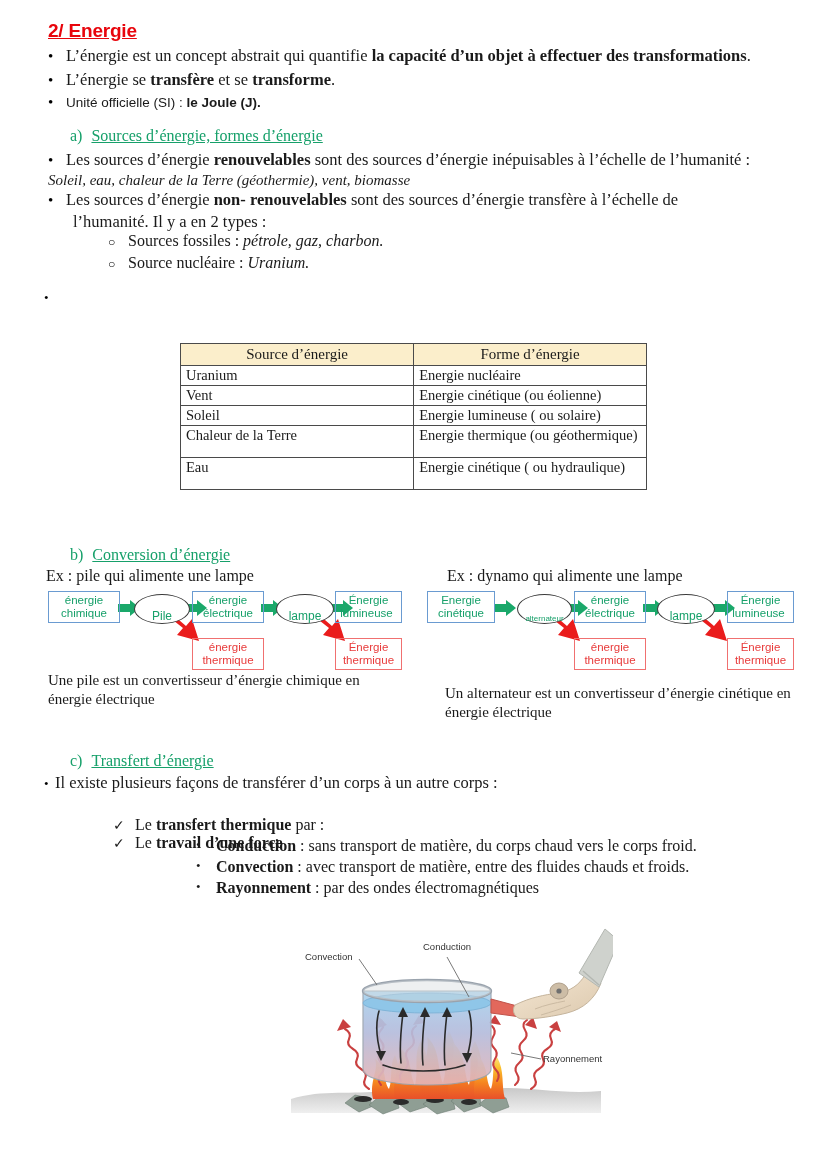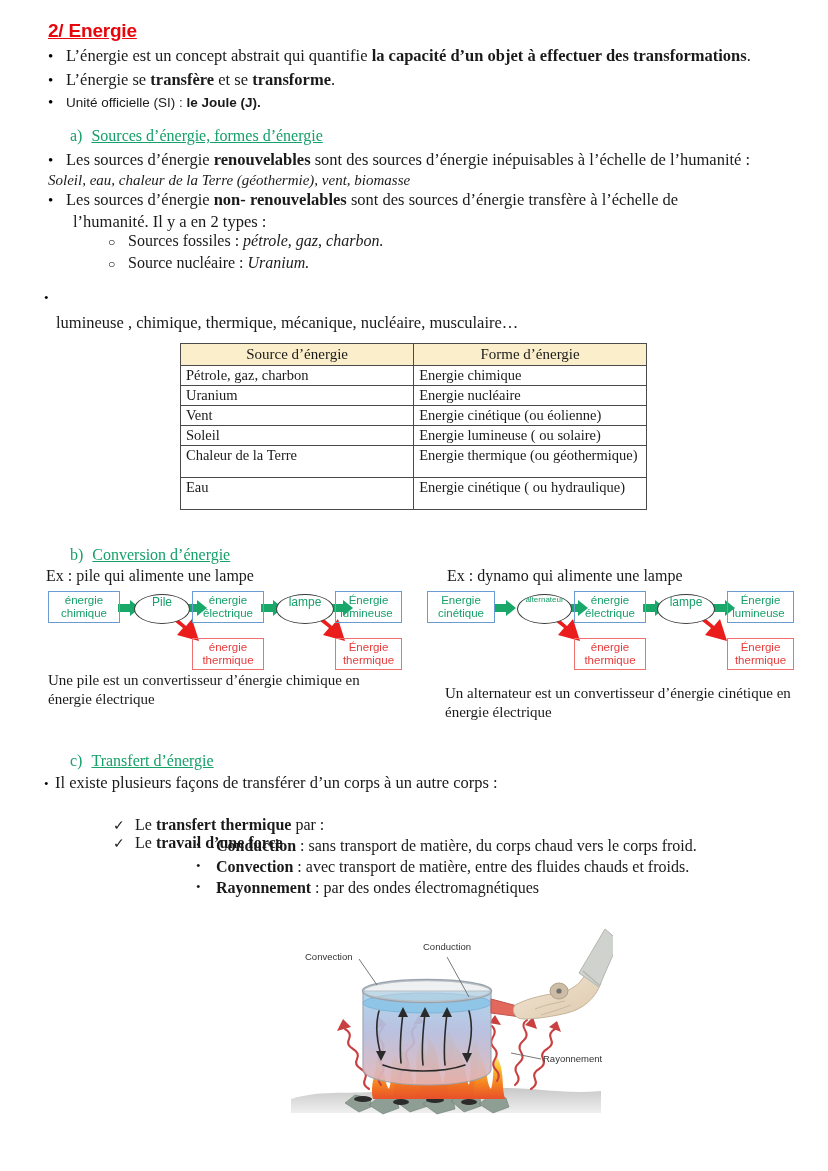--- a/index.html
+++ b/index.html
@@ -153,21 +153,21 @@
   }
   .fellipse {
     position: absolute;
     box-sizing: border-box;
     border: 1px solid #3a3a3a;
     border-radius: 50%;
     font-family: "Liberation Sans", sans-serif;
     color: #17a06a;
     text-align: center;
     display: flex;
-    align-items: flex-start;
+    align-items: flex-end;
     justify-content: center;
     background: #fff;
   }
   .arrow-green, .arrow-red {
     position: absolute;
     overflow: visible;
   }
   .ex-label {
     position: absolute;
     font-size: 16px;
@@ -239,34 +239,29 @@
     <span><span>Sources  fossiles : </span><i>pétrole, gaz, charbon.</i></span>
   </div>
   <div class="circle-row" style="left:108px; top:254px;">
     <span class="circle-mark"></span>
     <span><span>Source nucléaire : </span><i>Uranium.</i></span>
   </div>
 
   <div class="bullet-row" style="left:44px; top:291px; width:770px;">
     <span class="bullet-dot" style="flex:0 0 11px; font-size:13px;"></span>
   </div>
-  <div class="bullet-text" style="position:absolute; left:56px; top:313px;">lumineuse , chimique, thermique, mécanique, nucléaire, musculaire…</div>
 
   <table class="energy-table">
     <thead>
       <tr>
         <th>Source d’énergie</th>
         <th>Forme d’énergie</th>
       </tr>
     </thead>
     <tbody>
-      <tr>
-        <td>Pétrole, gaz, charbon</td>
-        <td>Energie chimique</td>
-      </tr>
       <tr>
         <td>Uranium</td>
         <td>Energie nucléaire</td>
       </tr>
       <tr>
         <td>Vent</td>
         <td>Energie cinétique (ou éolienne)</td>
       </tr>
       <tr>
         <td>Soleil</td>

